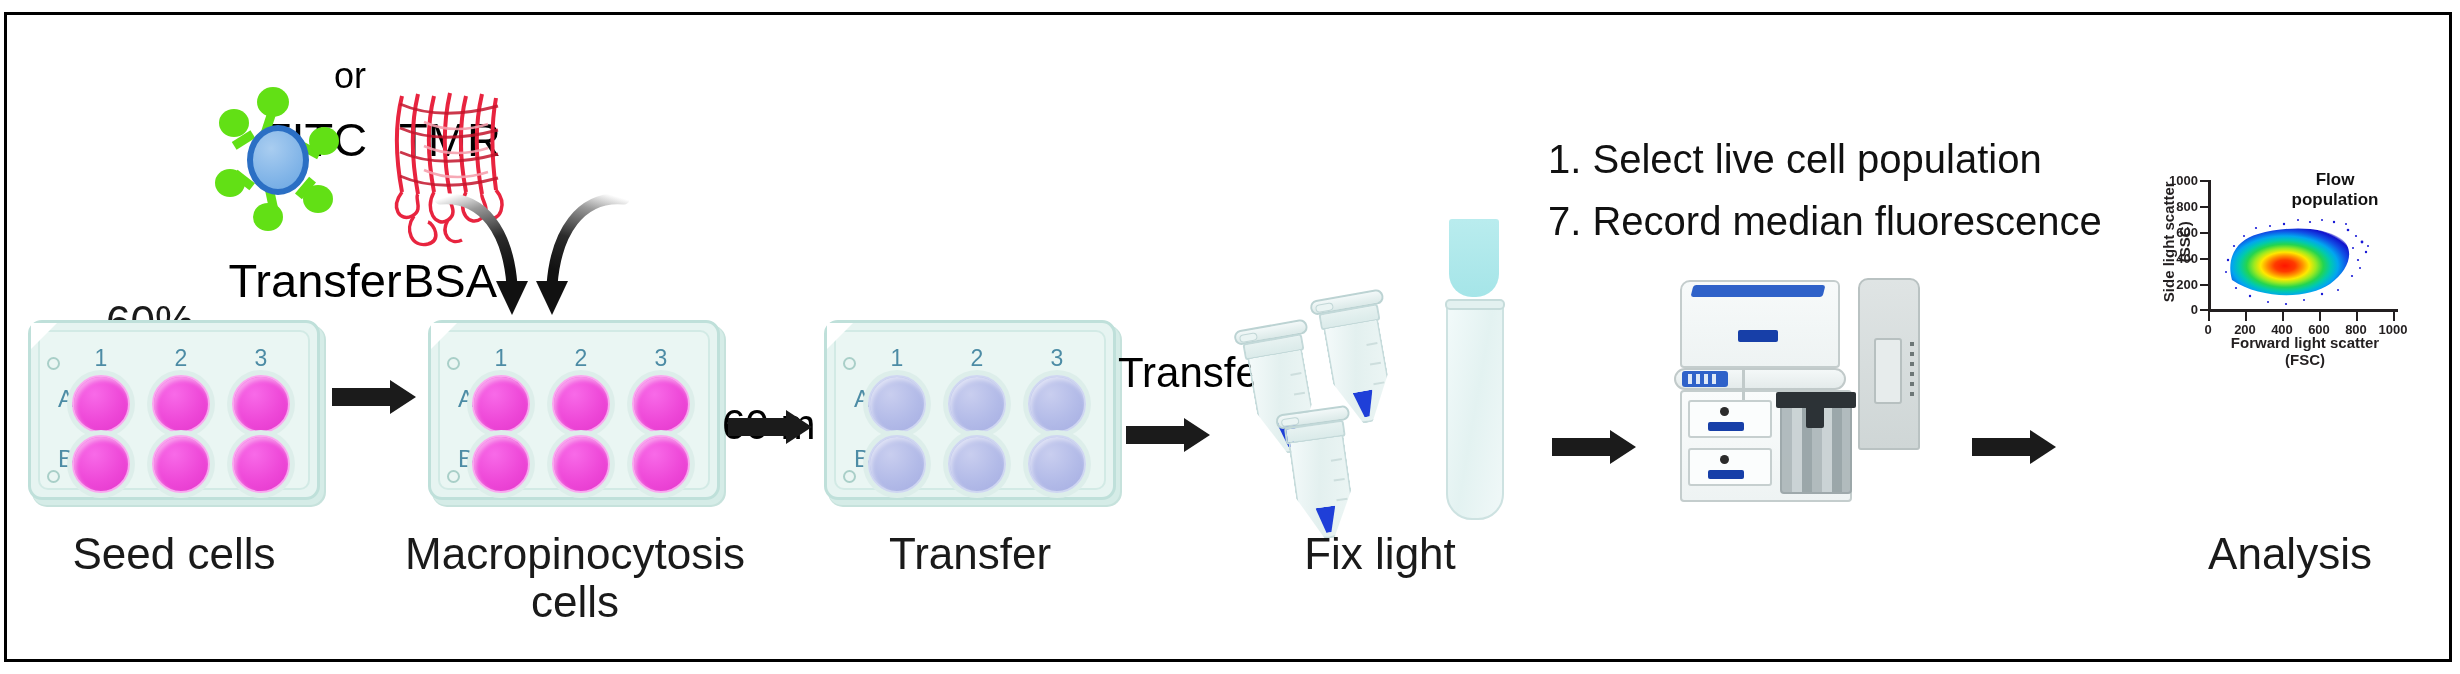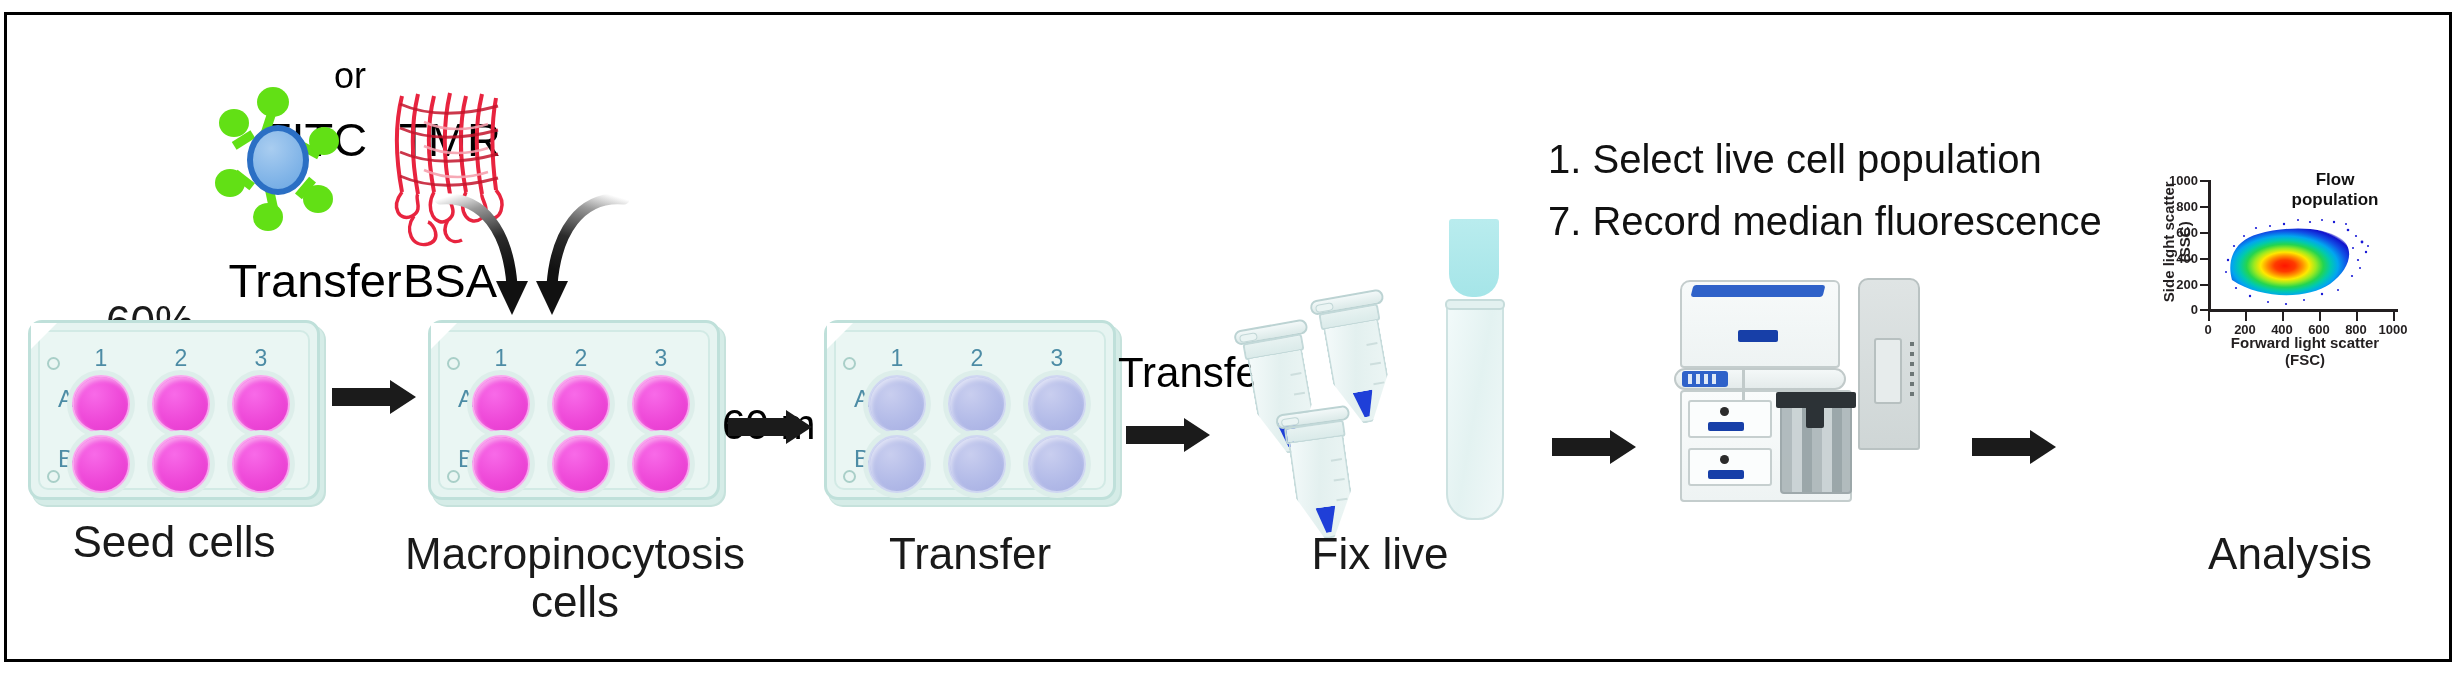--- a/index.html
+++ b/index.html
@@ -318,21 +318,21 @@
     <div class="rowhdr" style="left:22px;top:122px;">B</div>
 
     <div class="well pink" style="left:41px;top:52px;"></div>
     <div class="well pink" style="left:121px;top:52px;"></div>
     <div class="well pink" style="left:201px;top:52px;"></div>
     <div class="well pink" style="left:41px;top:112px;"></div>
     <div class="well pink" style="left:121px;top:112px;"></div>
     <div class="well pink" style="left:201px;top:112px;"></div>
   </div>
 
-  <div class="txt caption" style="left:28px;top:518px;width:292px;">Seed cells</div>
+  <div class="txt caption" style="left:28px;top:530px;width:292px;">Seed cells</div>
 
   <div class="barrow" style="left:332px;top:380px;width:84px;">
     <div class="shaft" style="width:58px;"></div>
     <div class="head" style="left:58px;"></div>
   </div>
 
   <div class="plate" style="left:428px;top:320px;width:292px;height:180px;">
     <div class="plate-inner"></div>
     <div class="corner-cut"></div>
     <div class="notch" style="left:16px;top:34px;"></div>
@@ -422,21 +422,21 @@
       <div class="ep-tip"></div>
     </div>
 
     <div class="bigtube" style="left:1446px;top:300px;">
       <div class="bt-body"></div>
       <div class="bt-rim"></div>
       <div class="bt-liquid"></div>
     </div>
   </div>
 
-  <div class="txt caption" style="left:1230px;top:530px;width:300px;">Fix live</div>
+  <div class="txt caption" style="left:1230px;top:530px;width:300px;">Fix light</div>
 
   <div class="barrow" style="left:1552px;top:430px;width:84px;">
     <div class="shaft" style="width:58px;"></div>
     <div class="head" style="left:58px;"></div>
   </div>
 
   <div class="protocol" style="left:1548px;top:128px;width:620px;">
     <div>1. Select live cell population</div>
     <div>7. Record median fluorescence</div>
   </div>

